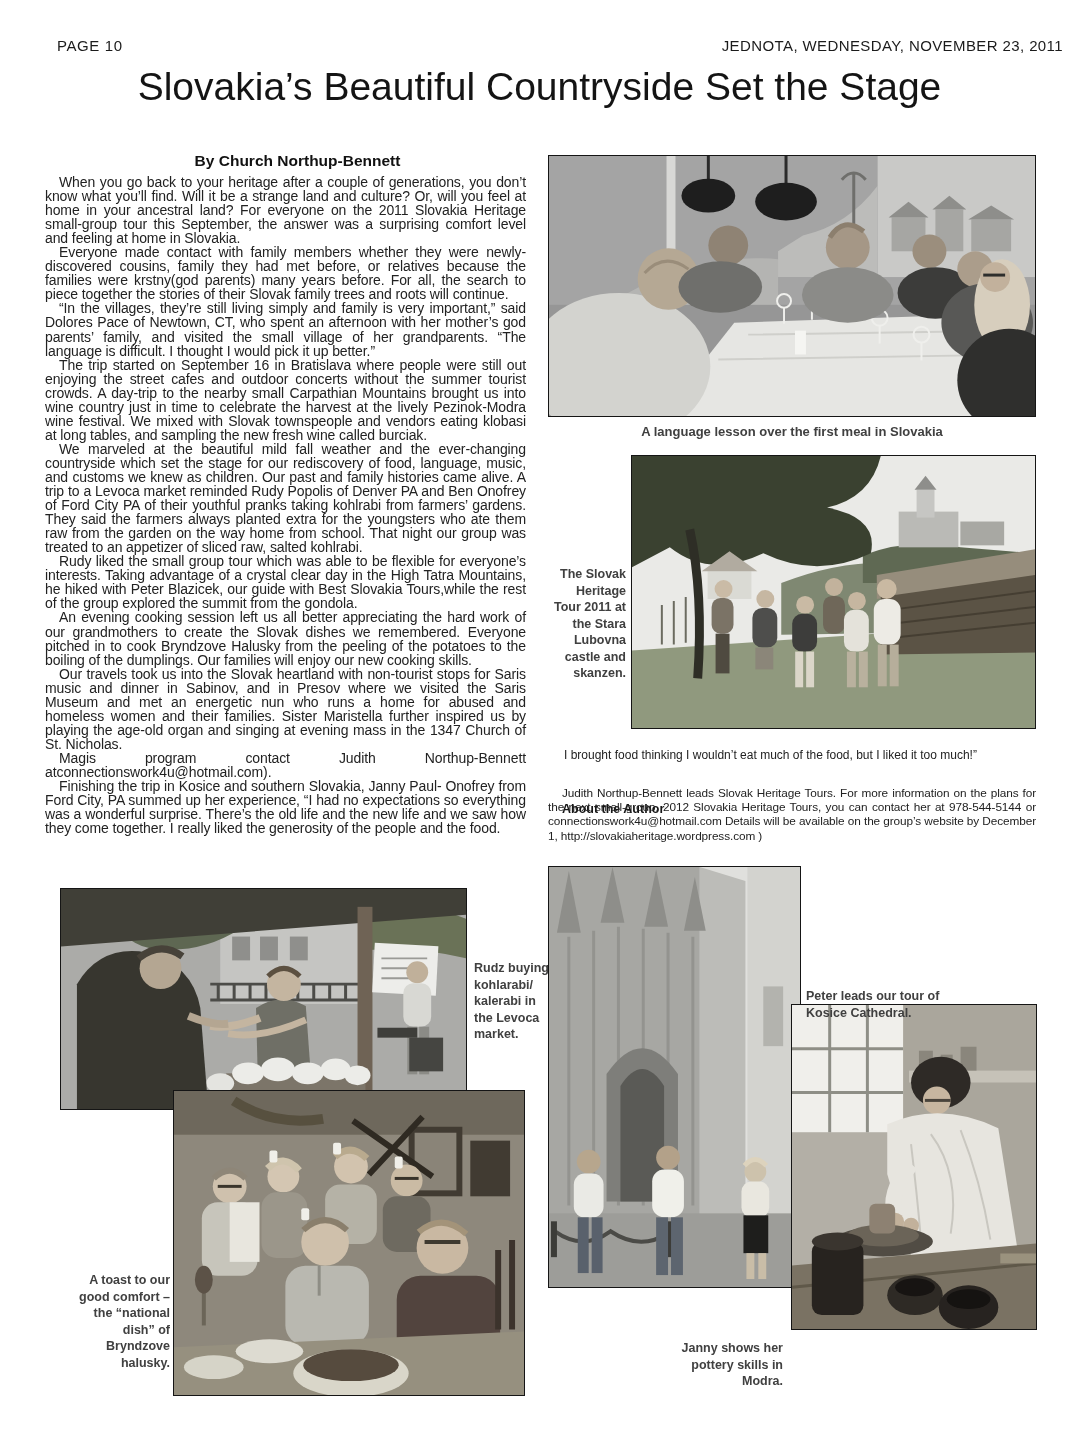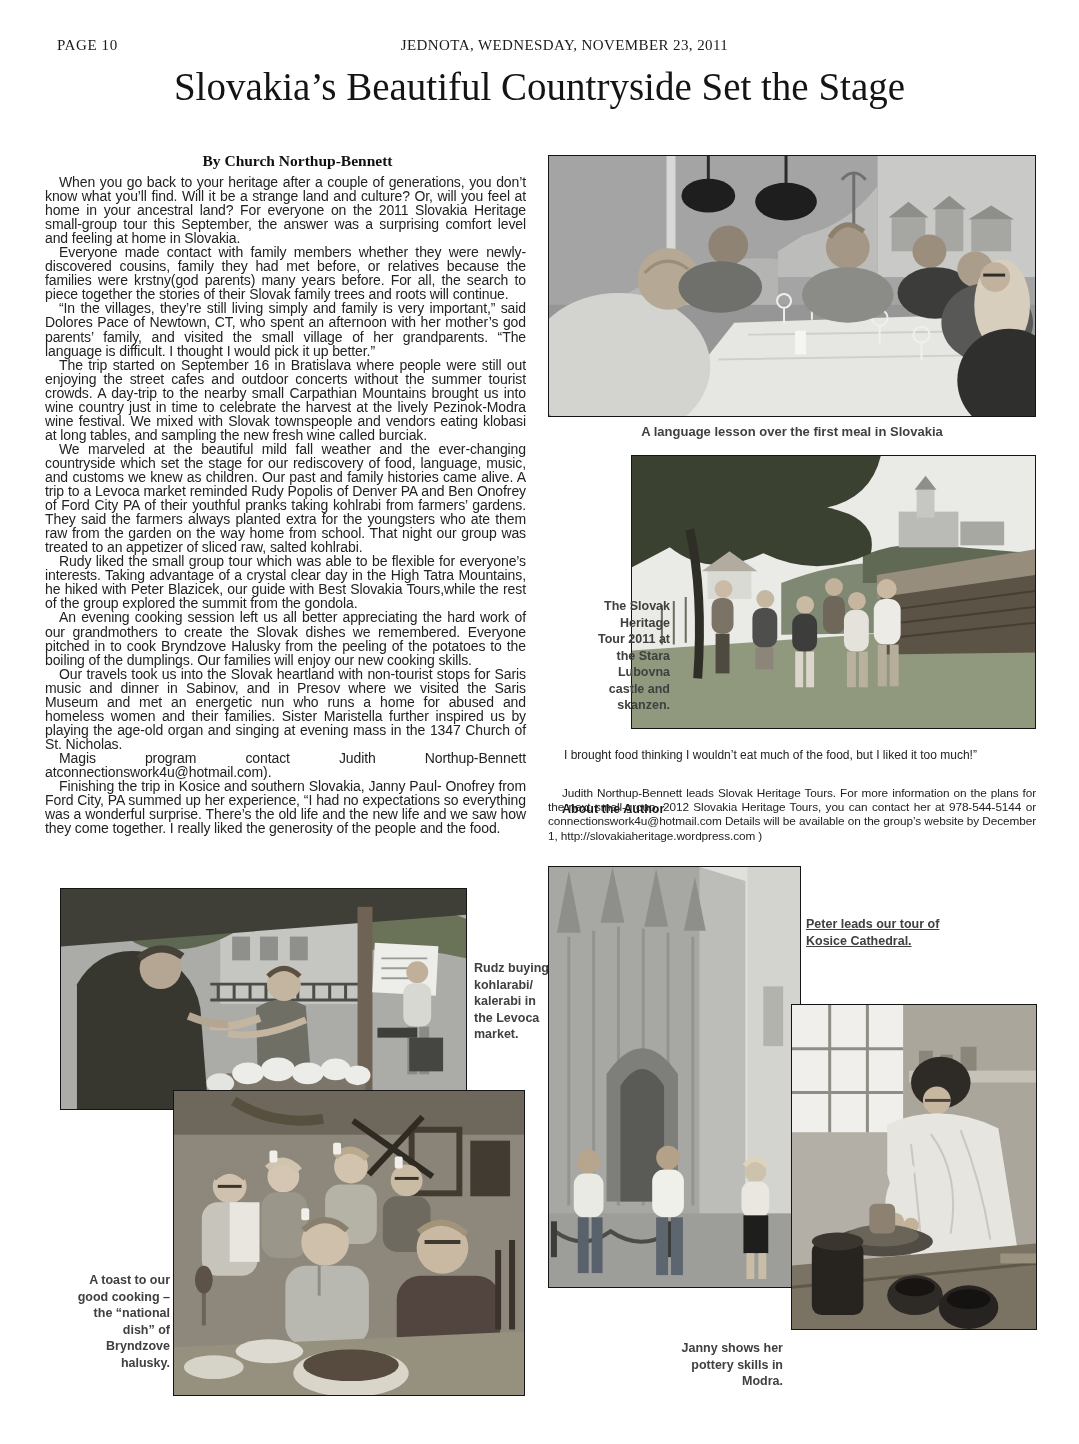--- a/index.html
+++ b/index.html
@@ -1,21 +1,21 @@
 <!DOCTYPE html>
 <html><head>
 <meta charset="utf-8">
 <style>
   * { margin:0; padding:0; box-sizing:border-box; }
   html,body { background:#ffffff; }
   body { width:1079px; height:1444px; position:relative; font-family:"Liberation Sans", sans-serif; color:#1e1e1e; overflow:hidden; }
-  .serif { font-family:Liberation Serif, serif; }
+  .serif { font-family:Liberation Sans, sans-serif; }
 
   .hdr-left { position:absolute; left:57px; top:37px; font-size:15px; letter-spacing:0.6px; color:#1b1b1b; }
-  .hdr-center { position:absolute; left:50px; right:0; top:37px; text-align:center; font-size:15px; letter-spacing:0.4px; color:#1b1b1b; }
+  .hdr-center { position:absolute; left:50px; right:16px; top:37px; text-align:right; font-size:15px; letter-spacing:0.4px; color:#1b1b1b; }
 
   .headline { position:absolute; left:0; width:100%; top:70px; text-align:center; font-size:39px; line-height:34px; color:#141414; }
 
   .byline { position:absolute; left:57px; top:152px; width:481px; text-align:center; font-weight:bold; font-size:15.5px; color:#111; }
 
   .bodycol { position:absolute; left:45px; top:175px; width:481px; font-size:14px; line-height:14.05px; text-align:justify; letter-spacing:-0.1px; color:#222; }
   .bodycol p { text-indent:14px; }
 
   .photo { position:absolute; border:1px solid #151515; background:#8a8a8a; overflow:hidden; z-index:1; }
   .photo svg { display:block; width:100%; height:100%; }
@@ -150,21 +150,21 @@
     <circle cx="226" cy="146" r="9" fill="#c6b6a0"></circle>
     <rect x="213" y="155" width="25" height="42" rx="10" fill="#e4e2da"></rect>
     <rect x="216" y="197" width="9" height="36" fill="#b9b19e"></rect>
     <rect x="228" y="197" width="9" height="36" fill="#b9b19e"></rect>
     <circle cx="256" cy="134" r="10" fill="#c9b9a2"></circle>
     <rect x="243" y="144" width="27" height="46" rx="11" fill="#edebe5"></rect>
     <rect x="247" y="190" width="9" height="42" fill="#b6ae9b"></rect>
     <rect x="259" y="190" width="9" height="42" fill="#b6ae9b"></rect>
   </svg>
 </div>
-<div class="cap cap-right" style="left:546px; top:598px; width:80px;margin-left:44px;">The Slovak Heritage Tour 2011 at the Stara Lubovna castle and skanzen.</div>
+<div class="cap cap-right" style="left:546px; top:566px; width:80px;">The Slovak Heritage Tour 2011 at the Stara Lubovna castle and skanzen.</div>
 
 <div class="quote-line">I brought food thinking I wouldn’t eat much of the food, but I liked it too much!”</div>
 <div class="about-h">About the Author</div>
 <div class="about-p">Judith Northup-Bennett leads Slovak Heritage Tours.  For more information on the plans for the next small-group, 2012 Slovakia Heritage Tours, you can contact her at 978-544-5144 or connectionswork4u@hotmail.com Details will be available on the group’s website by December 1,  http://slovakiaheritage.wordpress.com )</div>
 
 <div class="photo" style="left:60px; top:888px; width:407px; height:222px;">
   <svg viewBox="0 0 407 222" preserveAspectRatio="none">
     <rect width="407" height="222" fill="#ababa8"></rect>
     <rect x="160" y="34" width="150" height="82" fill="#c5c5c2"></rect>
     <g fill="#8f8f8c">
@@ -243,21 +243,21 @@
     <rect x="108" y="352" width="12" height="58" fill="#5d656f"></rect>
     <rect x="123" y="352" width="12" height="58" fill="#5d656f"></rect>
     <circle cx="208" cy="306" r="11" fill="#cdc2ac"></circle>
     <path d="M197,300 q11,-12 22,0" stroke="#ddd3bd" stroke-width="5" fill="none"></path>
     <rect x="194" y="316" width="28" height="36" rx="10" fill="#e9e7df"></rect>
     <rect x="196" y="350" width="25" height="38" fill="#1e1e1c"></rect>
     <rect x="199" y="388" width="8" height="26" fill="#c9bda7"></rect>
     <rect x="211" y="388" width="8" height="26" fill="#c9bda7"></rect>
   </svg>
 </div>
-<div class="cap cap-left" style="left:806px; top:916px; width:170px;text-decoration:underline;">Peter leads our tour of Kosice Cathedral.</div>
+<div class="cap cap-left" style="left:806px; top:988px; width:170px;">Peter leads our tour of Kosice Cathedral.</div>
 
 <div class="photo top" style="left:173px; top:1090px; width:352px; height:306px;">
   <svg viewBox="0 0 352 306" preserveAspectRatio="none">
     <rect width="352" height="306" fill="#8e887c"></rect>
     <rect x="0" y="0" width="352" height="44" fill="#6e685c"></rect>
     <g fill="#413b32">
       <rect x="236" y="36" width="54" height="70"></rect>
       <rect x="298" y="50" width="40" height="56"></rect>
     </g>
     <rect x="242" y="42" width="42" height="58" fill="#8a8478"></rect>
@@ -294,21 +294,21 @@
     <path d="M326,160 v80 M340,150 v90" stroke="#3c332c" stroke-width="6"></path>
     <polygon points="0,258 352,242 352,306 0,306" fill="#96907f"></polygon>
     <ellipse cx="96" cy="262" rx="34" ry="12" fill="#dddbd1"></ellipse>
     <ellipse cx="40" cy="278" rx="30" ry="12" fill="#d6d4c8"></ellipse>
     <ellipse cx="178" cy="284" rx="58" ry="24" fill="#d9d6c9"></ellipse>
     <ellipse cx="178" cy="276" rx="48" ry="16" fill="#564b3e"></ellipse>
     <path d="M30,236 v-44" stroke="#6b6558" stroke-width="4"></path>
     <ellipse cx="30" cy="190" rx="9" ry="14" fill="#5c5247"></ellipse>
   </svg>
 </div>
-<div class="cap cap-right" style="left:75px; top:1272px; width:95px;">A toast to our good cooking – the “national dish” of Bryndzove halusky.</div>
+<div class="cap cap-right" style="left:75px; top:1272px; width:95px;">A toast to our good comfort – the “national dish” of Bryndzove halusky.</div>
 
 <div class="photo top" style="left:791px; top:1004px; width:246px; height:326px;">
   <svg viewBox="0 0 246 326" preserveAspectRatio="none">
     <rect width="246" height="326" fill="#b3afa6"></rect>
     <rect x="112" y="0" width="134" height="326" fill="#aaa69c"></rect>
     <rect x="0" y="0" width="112" height="128" fill="#f0efeb"></rect>
     <g stroke="#8e8e86" stroke-width="3" fill="none">
         <path d="M38,0 V128 M76,0 V128 M0,44 H112 M0,88 H112"></path>
       </g>
     <rect x="118" y="66" width="128" height="12" fill="#c6c2b8"></rect>

